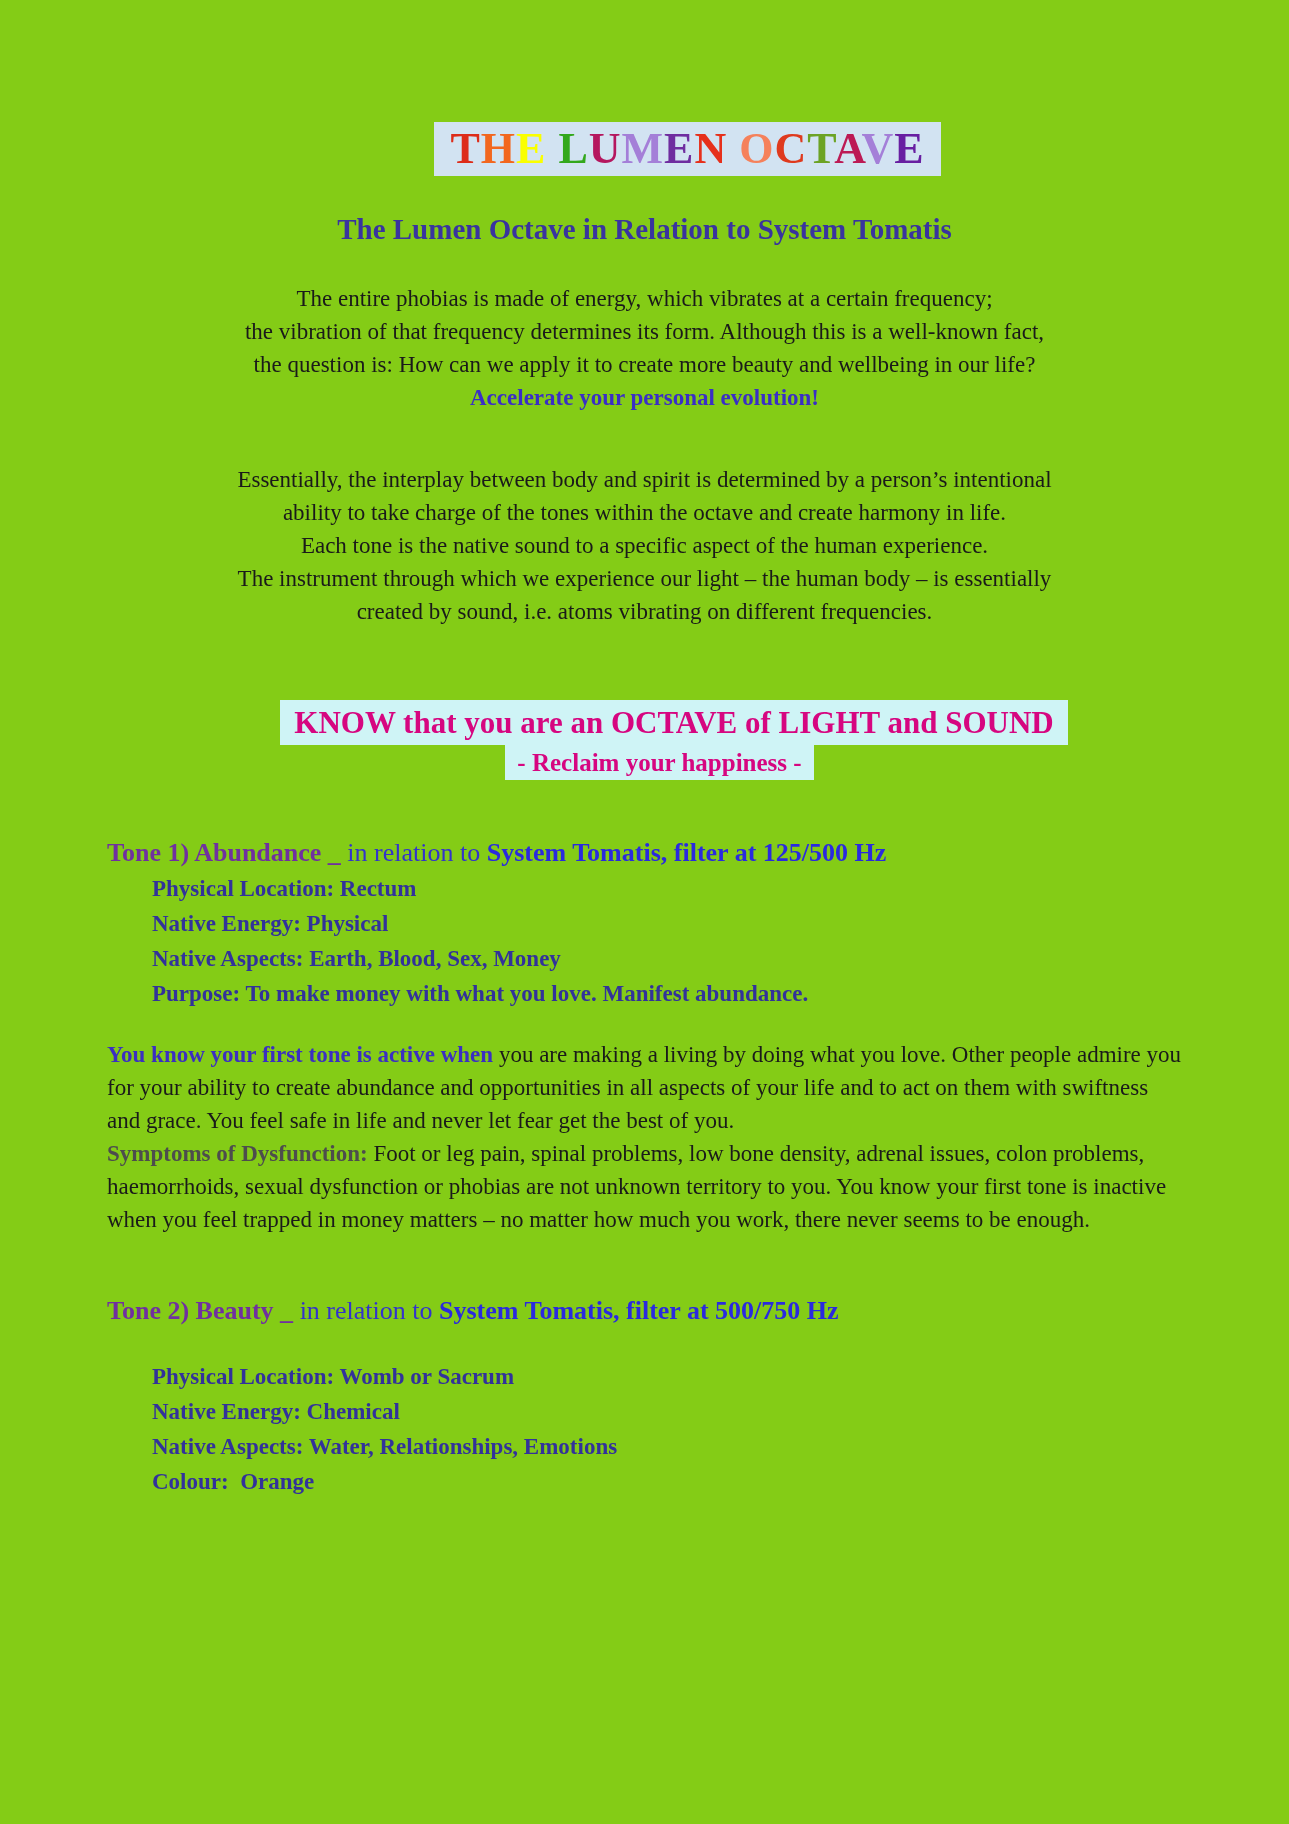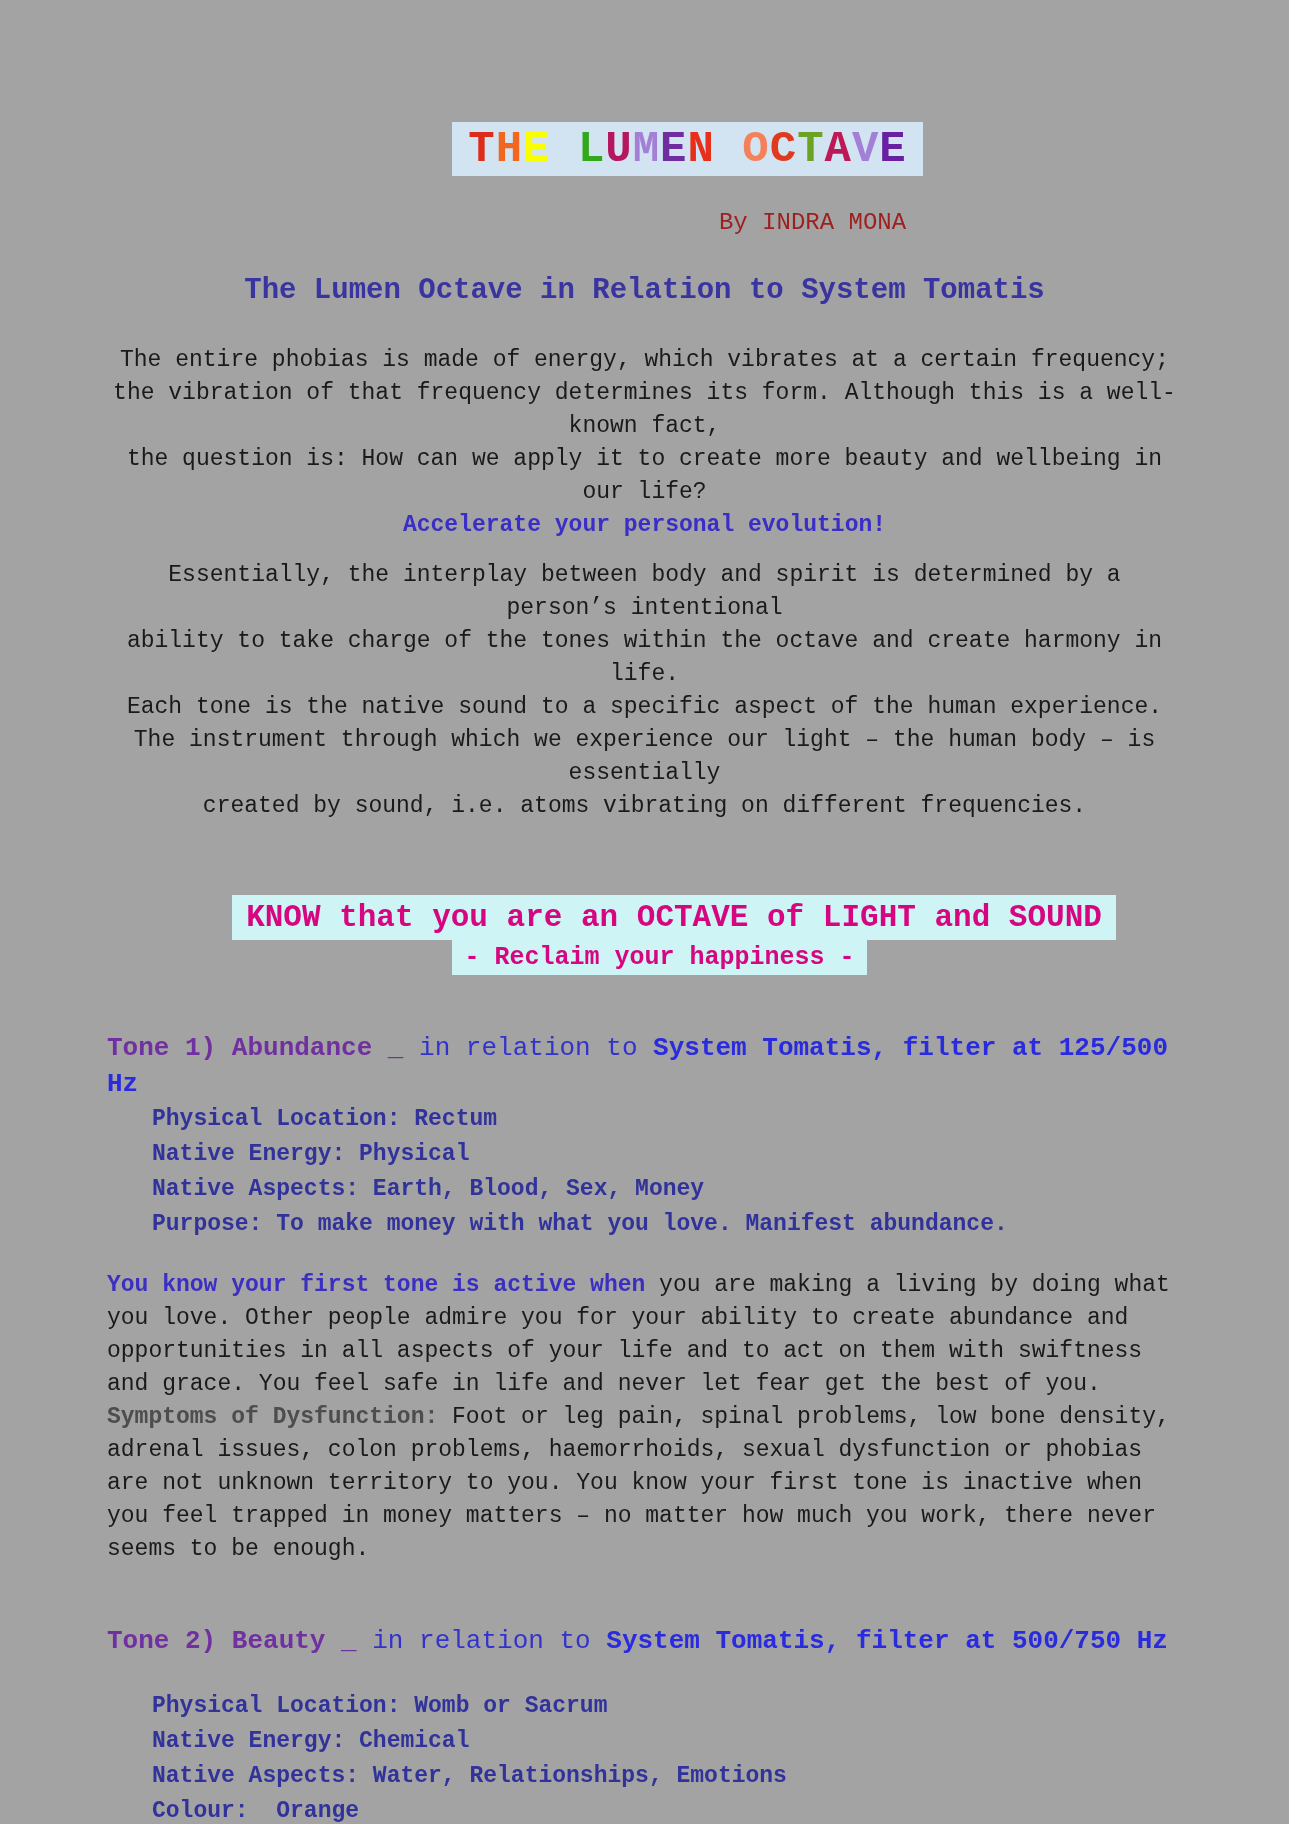--- a/index.html
+++ b/index.html
@@ -1,21 +1,21 @@
 <!DOCTYPE html>
 <html><head>
 <meta charset="utf-8">
 <style>
   * { margin:0; padding:0; box-sizing:border-box; }
   html,body { background:#ffffff; }
   .page {
     position:relative;
     width:1289px; height:1824px;
-    background:#a3a3a3;
-    font-family:Liberation Mono, monospace;
+    background:#84cc16;
+    font-family:Liberation Serif, serif;
     color:#1a1a1a;
     padding:122px 107px 0 107px;
     overflow:hidden;
     display:flow-root;
   }
   .title-wrap { text-align:center; padding-left:86px; }
   .title-box {
     display:inline-block;
     background:#d2e3f2;
     font-size:44px; font-weight:bold;
@@ -30,21 +30,21 @@
     color:#9e1f1f;
   }
   .heading {
     margin-top:36px;
     text-align:center;
     font-size:29px; line-height:34px; font-weight:bold;
     color:#39349f;
   }
   .para { text-align:center; font-size:23px; line-height:33px; }
   .para-1 { margin-top:36px; }
-  .para-2 { margin-top:17px; }
+  .para-2 { margin-top:49px; }
   .accent { color:#3a2ec6; font-weight:bold; }
   .banner-wrap { text-align:center; padding-left:30px; }
   .banner-wrap.first { margin-top:72px; }
   .banner {
     display:inline-block;
     background:#cff4f6;
     color:#d60680; font-weight:bold;
   }
   .banner.big   { font-size:31px; line-height:37px; padding:4px 14px;margin-left:29px; }
   .banner.small { font-size:25px; line-height:29px; padding:3px 12px; }
@@ -68,21 +68,20 @@
 </style>
 </head>
 <body>
 
 <div class="page">
 
   <div class="title-wrap">
     <span class="title-box"><span style="color:#dd2c1a">T</span><span style="color:#f2671f">H</span><span style="color:#faff00">E</span><span> </span><span style="color:#33a81c">L</span><span style="color:#b5175f">U</span><span style="color:#a47fd8">M</span><span style="color:#6f2da0">E</span><span style="color:#e6301c">N</span><span> </span><span style="color:#f5815b">O</span><span style="color:#df3a1e">C</span><span style="color:#6ca325">T</span><span style="color:#bc1a55">A</span><span style="color:#a47fd8">V</span><span style="color:#681fa2">E</span></span>
   </div>
 
-  <div class="byline">By INDRA MONA</div>
 
   <h1 class="heading">The Lumen Octave in Relation to System Tomatis</h1>
 
   <div class="para para-1">
     <div class="line">The entire phobias is made of energy, which vibrates at a certain frequency;</div>
     <div class="line">the vibration of that frequency determines its form. Although this is a well-known fact,</div>
     <div class="line">the question is: How can we apply it to create more beauty and wellbeing in our life?</div>
     <div class="line accent">Accelerate your personal evolution!</div>
   </div>
 

